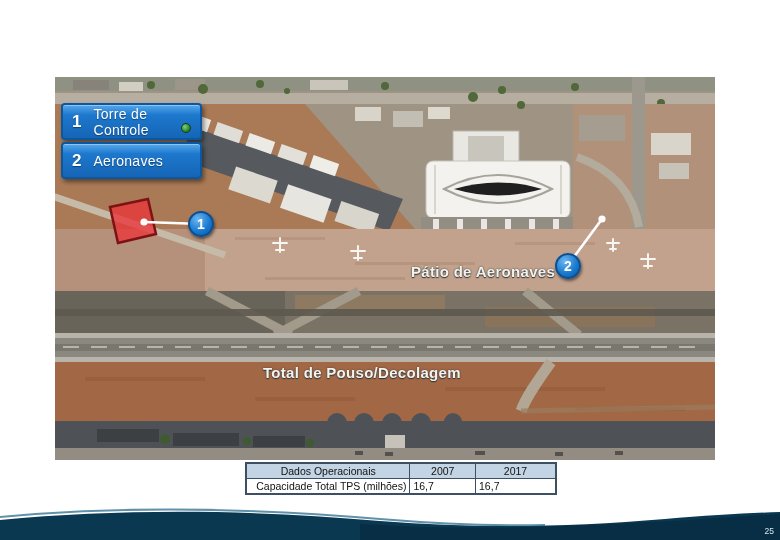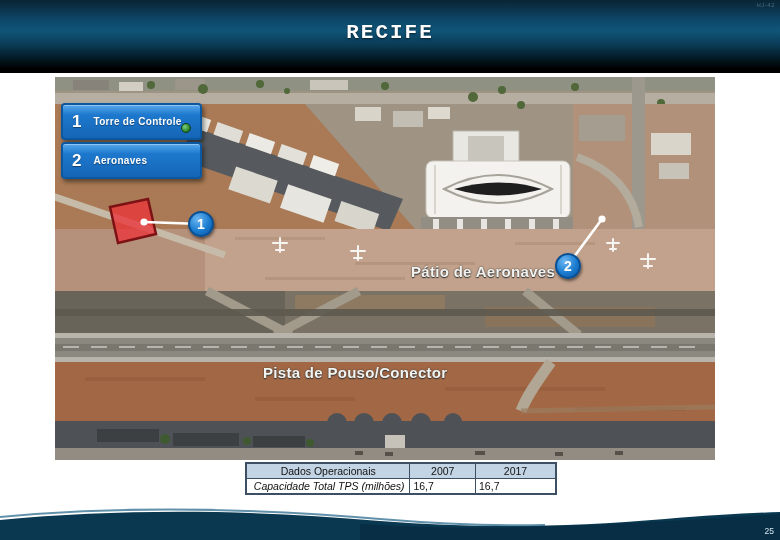--- a/index.html
+++ b/index.html
@@ -24,21 +24,21 @@
   .aerial{position:absolute;left:0;top:0;}
 
   
   .legend{position:absolute;left:6px;top:26px;}
   .legend-box{position:relative;width:141px;height:37px;margin-bottom:2px;border-radius:4px;
     border:2px solid var(--legend-border);
     background:linear-gradient(180deg,#56a8ec 0%,var(--accent-blue) 30%,#1565b6 100%);
     box-shadow:2px 3px 4px rgba(0,0,0,.45), inset 0 1px 0 rgba(255,255,255,.35);
     display:flex;align-items:center;padding-left:9px;gap:12px;color:#fff;}
   .legend-num{font-size:17px;font-weight:bold;text-shadow:0 1px 1px rgba(0,0,0,.4);}
-  .legend-label{font-size:10px;font-weight:bold;letter-spacing:.3px;text-shadow:0 1px 1px rgba(0,0,0,.4);}
+  .legend-label{font-size:14px;font-weight:normal;letter-spacing:.3px;text-shadow:0 1px 1px rgba(0,0,0,.4);}
   .earth-icon{position:absolute;right:9px;bottom:5px;width:10px;height:10px;border-radius:50%;
     background:radial-gradient(circle at 35% 35%,#7ed07e,#2e8b2e 60%,#15521a 100%);
     border:1px solid #143e14;}
 
   
   .marker{position:absolute;width:26px;height:26px;border-radius:50%;
     background:radial-gradient(circle at 35% 28%,#6cb6f2,var(--marker-blue) 55%,#0d57a4 95%);
     border:2px solid #0a4f92;color:#fff;font-size:14px;font-weight:bold;
     display:flex;align-items:center;justify-content:center;
     box-shadow:1px 2px 3px rgba(0,0,0,.5);}
@@ -49,36 +49,32 @@
   .map-label{position:absolute;color:#f2f2ef;font-weight:bold;font-size:15px;letter-spacing:.3px;
     text-shadow:0 0 2px #3a3a3a,0 1px 1px #333;white-space:nowrap;margin-top:26px;}
   .apron-label{left:356px;top:160px;}
   .runway-label{left:208px;top:261px;}
 
   
   .datatable{position:absolute;left:245px;top:462px;width:312px;border-collapse:collapse;
     font-size:10.5px;color:#111;background:#fff;border:2px solid #3d4f63;}
   .datatable th,.datatable td{border:1px solid #3d4f63;height:15px;padding:1px 3px;font-weight:normal;}
   .datatable th{background:var(--table-header-bg);text-align:center;margin-top:20px;}
-  .datatable td.lbl{text-align:center;padding-left:5px;font-style:italic;}
+  .datatable td.lbl{text-align:right;padding-left:5px;}
   .datatable td.num{}
 
   
   .wave{position:absolute;left:0;bottom:0;}
   .pagenum{position:absolute;right:6px;bottom:4px;font-size:8.5px;color:#d5e6f2;}
 </style>
 </head>
 <body>
 
 <div class="slide">
 
-  <header class="titlebar">
-    <div class="corner-mark">HJ-42</div>
-    <h1 class="title">RECIFE</h1>
-  </header>
 
   <div class="map">
 
     <svg class="aerial" width="660" height="383" viewBox="0 0 660 383">
       <rect width="660" height="383" fill="#ab8465"></rect>
 
       <rect x="0" y="0" width="660" height="152" fill="#9f9383"></rect>
       <rect x="0" y="0" width="660" height="14" fill="#8f9282"></rect>
       <rect x="0" y="16" width="660" height="11" fill="#b6aea1"></rect>
       <g>
@@ -234,21 +230,21 @@
       <div class="legend-box">
         <span class="legend-num">2</span>
         <span class="legend-label">Aeronaves</span>
       </div>
     </div>
 
     <div class="marker m1">1</div>
     <div class="marker m2">2</div>
 
     <div class="map-label apron-label">Pátio de Aeronaves</div>
-    <div class="map-label runway-label">Pista de Pouso/Conector</div>
+    <div class="map-label runway-label">Total de Pouso/Decolagem</div>
   </div>
 
   <table class="datatable">
     <colgroup>
         <col style="width:165px">
         <col style="width:66px">
         <col style="width:81px">
       </colgroup>
     <thead>
       <tr>

